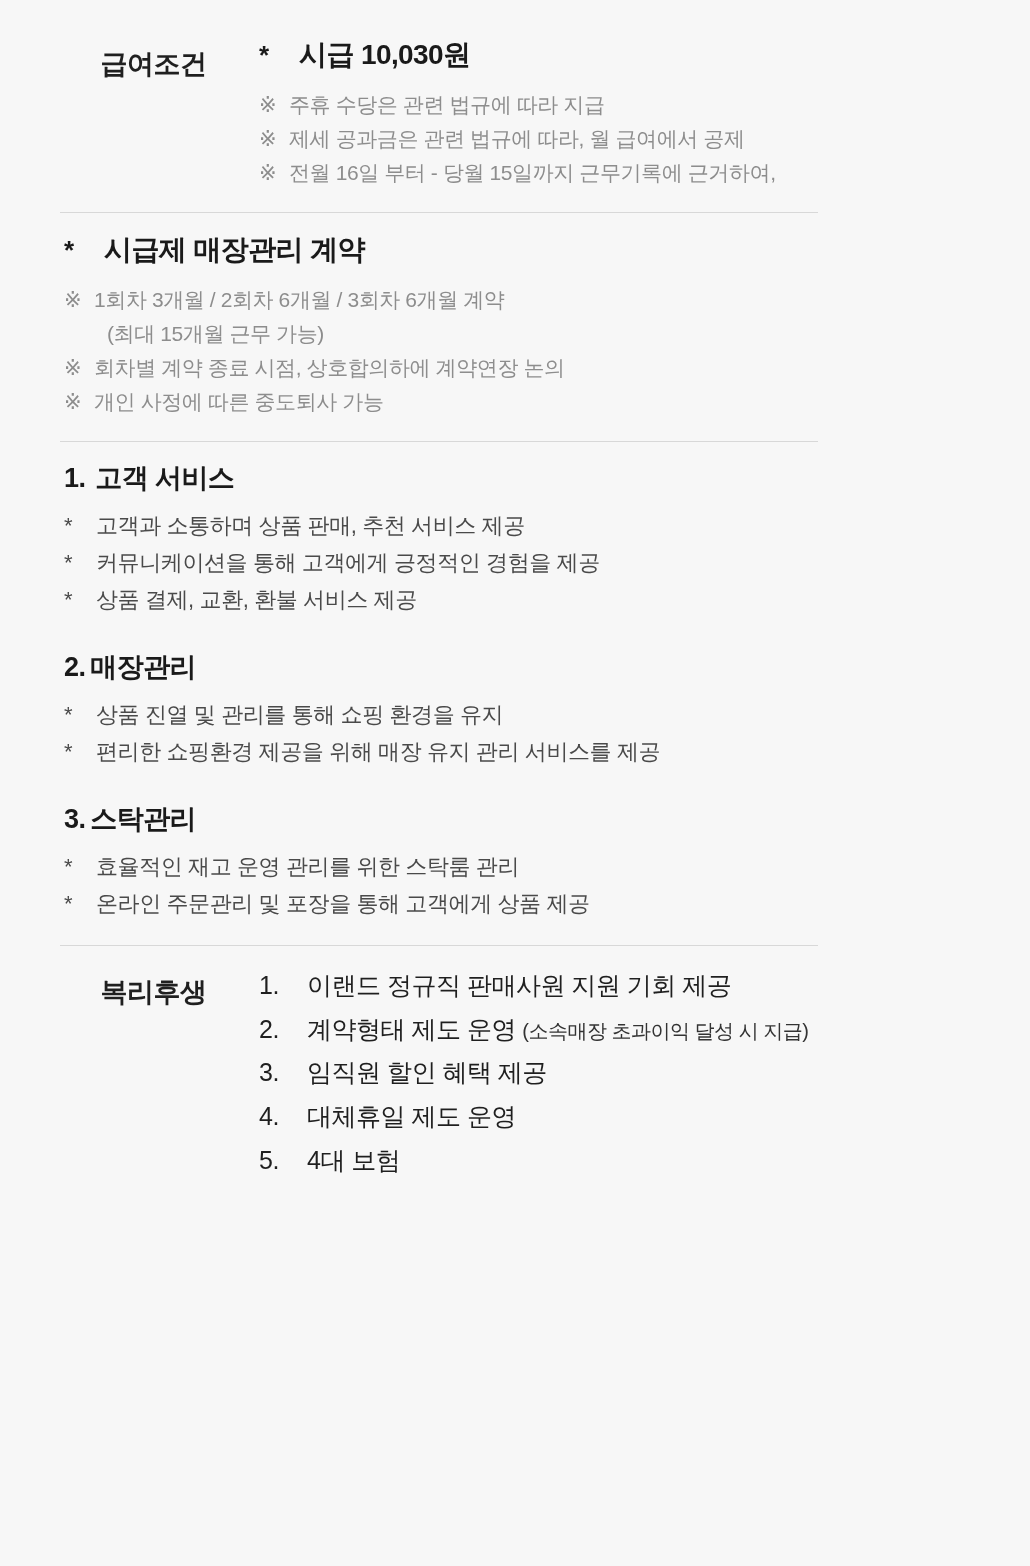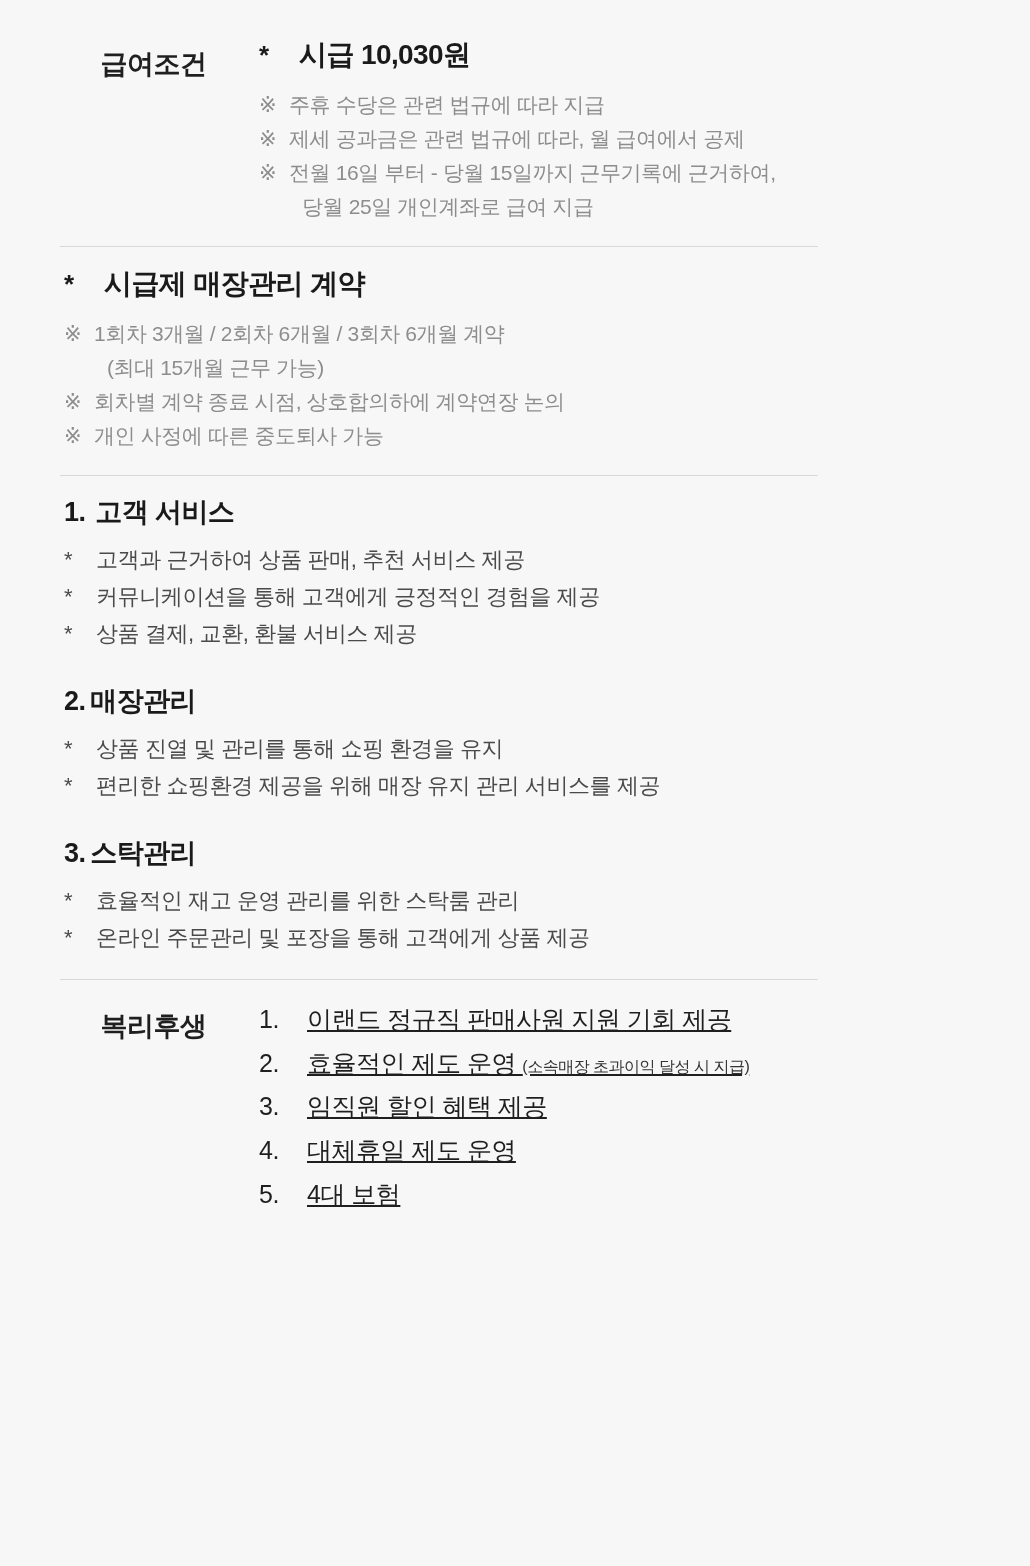--- a/index.html
+++ b/index.html
@@ -139,24 +139,23 @@
     letter-spacing: -0.5px;
     line-height: 1.75;
     font-weight: 500;
   }
   .welfare-item .num {
     width: 48px;
     flex: 0 0 48px;
   }
   .welfare-item .wtext {
     flex: 1 1 auto;
-    text-decoration: underline;
   }
   .welfare-item .wsub {
-    font-size: 16px;
+    font-size: 20px;
     color: #333;
     font-weight: 400;
     text-align: right;
   }
 </style>
 </head>
 <body>
 
 <div class="page">
 
@@ -171,24 +170,20 @@
         <span class="mark">※</span>
         <span class="ntext">주휴 수당은 관련 법규에 따라 지급</span>
       </div>
       <div class="note">
         <span class="mark">※</span>
         <span class="ntext">제세 공과금은 관련 법규에 따라, 월 급여에서 공제</span>
       </div>
       <div class="note">
         <span class="mark">※</span>
         <span class="ntext">전월 16일 부터 - 당월 15일까지 근무기록에 근거하여,</span>
-      </div>
-      <div class="note cont">
-        <span class="mark">※</span>
-        <span class="ntext">당월 25일 개인계좌로 급여 지급</span>
       </div>
     </div>
   </div>
 
   <div class="divider"></div>
 
   <div class="section">
     <div class="content-col">
       <div class="headline">
         <span class="mark">*</span>
@@ -218,21 +213,21 @@
   <div class="section">
     <div class="content-col">
 
       <div class="task-group">
         <div class="task-title">
           <span class="num">1.</span>
           <span>고객 서비스</span>
         </div>
         <div class="bullet">
           <span class="mark">*</span>
-          <span class="btext">고객과 근거하여 상품 판매, 추천 서비스 제공</span>
+          <span class="btext">고객과 소통하며 상품 판매, 추천 서비스 제공</span>
         </div>
         <div class="bullet">
           <span class="mark">*</span>
           <span class="btext">커뮤니케이션을 통해 고객에게 긍정적인 경험을 제공</span>
         </div>
         <div class="bullet">
           <span class="mark">*</span>
           <span class="btext">상품 결제, 교환, 환불 서비스 제공</span>
         </div>
       </div>
@@ -274,21 +269,21 @@
 
   <div class="section">
     <div class="label-col">복리후생</div>
     <div class="content-col">
       <div class="welfare-item">
         <span class="num">1.</span>
         <span class="wtext"><span>이랜드 정규직 판매사원 지원 기회 제공</span><span class="wsub"></span></span>
       </div>
       <div class="welfare-item">
         <span class="num">2.</span>
-        <span class="wtext"><span>효율적인 제도 운영 </span><span class="wsub">(소속매장 초과이익 달성 시 지급)</span></span>
+        <span class="wtext"><span>계약형태 제도 운영 </span><span class="wsub">(소속매장 초과이익 달성 시 지급)</span></span>
       </div>
       <div class="welfare-item">
         <span class="num">3.</span>
         <span class="wtext"><span>임직원 할인 혜택 제공</span><span class="wsub"></span></span>
       </div>
       <div class="welfare-item">
         <span class="num">4.</span>
         <span class="wtext"><span>대체휴일 제도 운영</span><span class="wsub"></span></span>
       </div>
       <div class="welfare-item">

